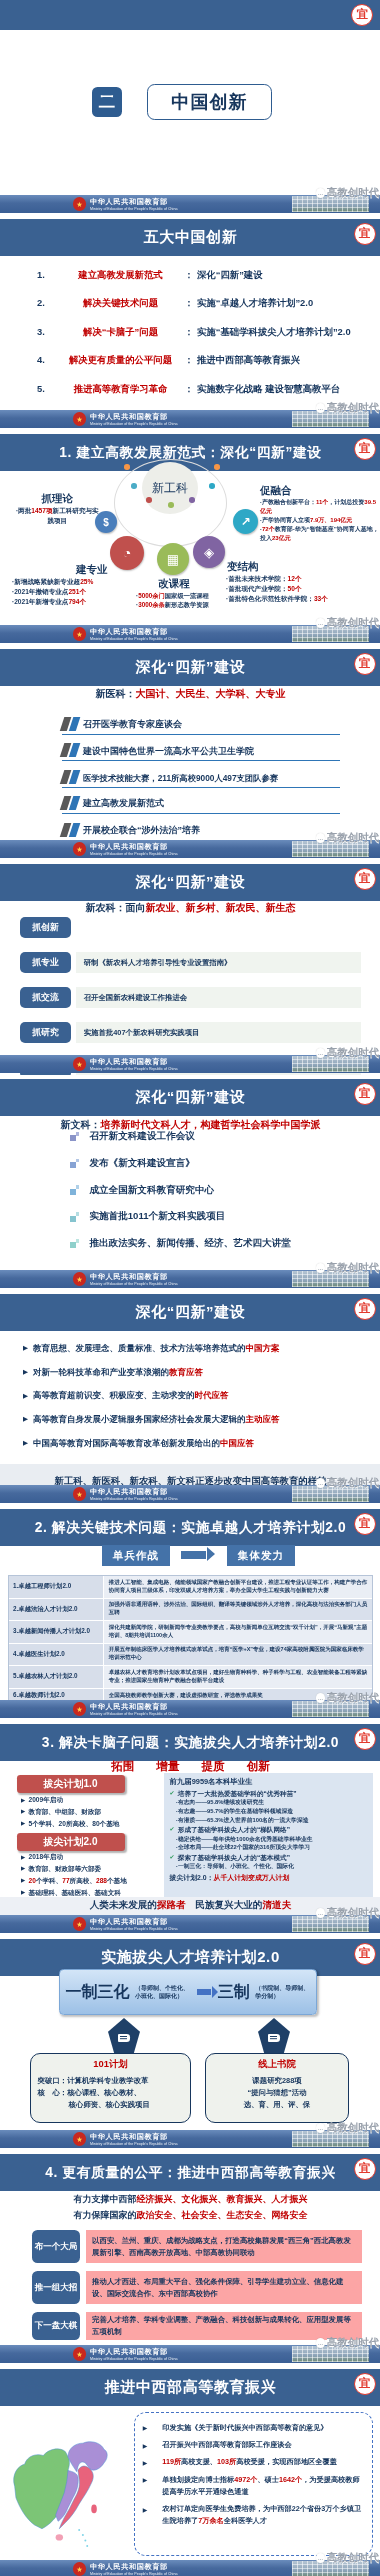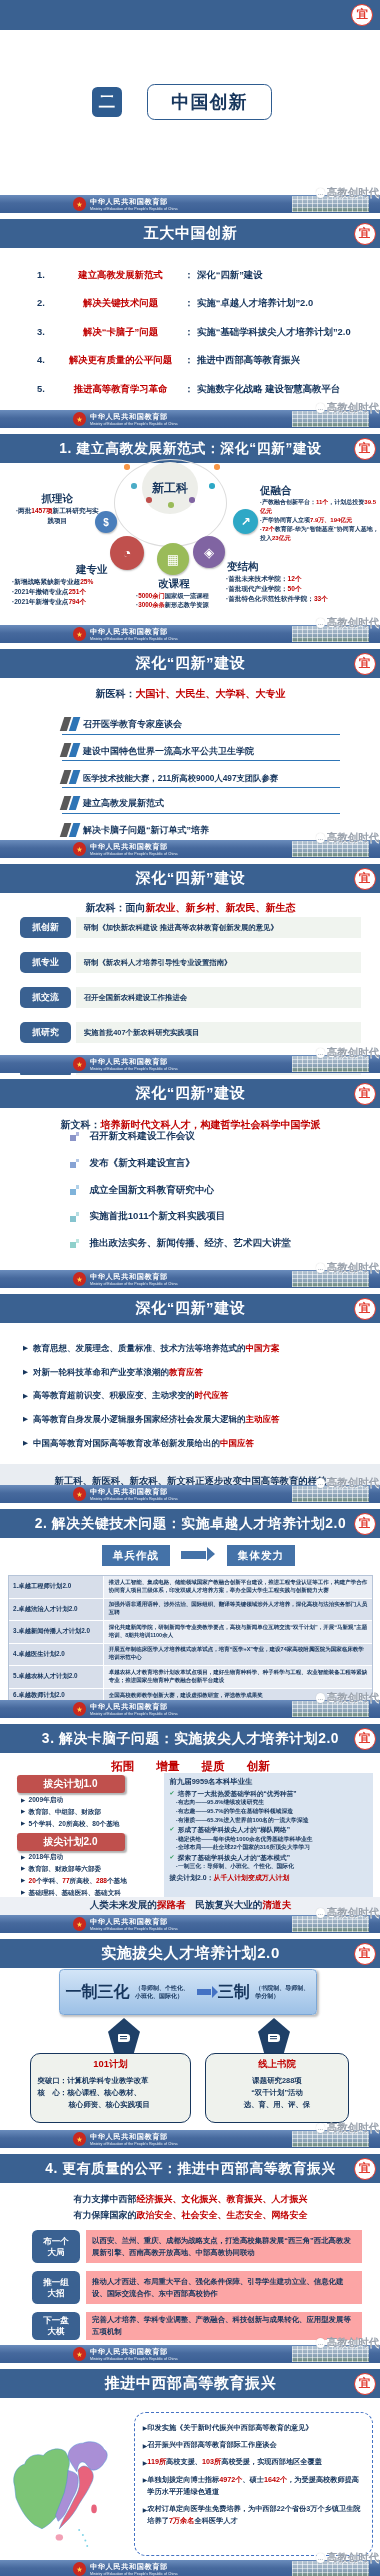--- a/index.html
+++ b/index.html
@@ -2,21 +2,21 @@
 <html style="font-size:8.8px"><head>
 <meta charset="utf-8">
 <style>
 *{margin:0;padding:0;box-sizing:border-box}
 body{width:381px;font-family:"Liberation Sans","DejaVu Sans",sans-serif;background:#fff;color:#17365D}
 .page{width:381px}
 .slide{position:relative;width:381px;height:215px;overflow:hidden;background:#fff}
 .slide.last{height:215px}
 .abs{position:absolute}
 
-.hdr{position:absolute;left:0;right:0;top:4.4px;height:29px;background:#3A6191;display:flex;align-items:center;justify-content:center}
+.hdr{position:absolute;left:0;right:0;top:4.4px;height:37px;background:#3A6191;display:flex;align-items:center;justify-content:center}
 .hdr-title{color:#fff;font-weight:bold;font-size:15px;letter-spacing:0.6px}
 .hdr-title.sm{font-size:13.8px}
 .moe-logo{position:absolute;right:5.5px;top:3.3px;width:22px;height:22px;border-radius:50%;background:#fff;border:1.7px solid #E23A2E;display:flex;align-items:center;justify-content:center}
 .moe-glyph{color:#E23A2E;font-size:11.6px;font-weight:bold}
 
 .mfoot{position:absolute;left:0;right:0;bottom:1.7px;height:18.7px;background:linear-gradient(180deg,#6A8CBC 0%,#46699D 45%,#3A5E94 100%)}
 .mf-emblem{position:absolute;left:73px;top:2.8px;width:13.2px;height:13.2px;border-radius:50%;background:#C8281E;color:#FFD34D;font-size:7.2px;display:flex;align-items:center;justify-content:center}
 .mf-text{position:absolute;left:90px;top:2.2px;color:#fff}
 .mf-cn{font-size:7.2px;font-weight:bold;letter-spacing:0.6px}
 .mf-en{font-size:3.6px;margin-top:0.6px;opacity:.92}
@@ -31,21 +31,21 @@
 .cover-title{position:absolute;left:147px;top:84px;width:125px;height:36px;border:1.1px solid #2E5C90;border-radius:7.7px;display:flex;align-items:center;justify-content:center;font-size:18px;font-weight:bold;color:#17365D;letter-spacing:1.1px}
 
 .five-list{position:absolute;left:37px;top:54px;right:11px}
 .five-item{display:flex;align-items:baseline;margin-bottom:15.4px;font-weight:bold;font-size:9.4px}
 .five-num{width:23px;color:#17365D}
 .five-prob{width:121px;text-align:center;color:#C00000}
 .five-sep{color:#17365D;margin:0 3.3px}
 .five-sol{color:#17365D}
 
 .arc{position:absolute;left:114px;top:29px;width:113px;height:88px;border:0.8px solid #DCDCDC;border-radius:50%}
-.center-circ{position:absolute;left:142px;top:32px;width:56px;height:52px;border-radius:50%;background:#EDEEE9;display:flex;align-items:center;justify-content:center;font-size:12px;font-weight:bold;color:#17365D}
+.center-circ{position:absolute;left:142px;top:32px;width:56px;height:52px;border-radius:50%;background:#EDEEE9;display:flex;align-items:center;justify-content:center;font-size:12px;font-weight:normal;color:#17365D}
 .dot{position:absolute;width:5.5px;height:5.5px;border-radius:50%}
 .node-title{font-size:10.5px;font-weight:bold;color:#17365D}
 .node-lines{font-size:6.6px;font-weight:bold;line-height:1.5;color:#17365D}
 .icon-circle{position:absolute;border-radius:50%;color:#fff;display:flex;align-items:center;justify-content:center;font-weight:bold;box-shadow:0.6px 1.1px 1.7px rgba(0,0,0,.25)}
 
 .lead{position:absolute;top:42px;left:0;right:0;text-align:center;font-size:10px;font-weight:bold;color:#17365D}
 .xyk-list{position:absolute;left:62px;top:72px}
 .xyk-item{display:flex;align-items:flex-end;gap:5px;margin-bottom:8.3px;border-bottom:1.1px solid #2E75B6;padding-bottom:2.8px;font-size:9px;font-weight:bold;color:#17365D;width:278px}
 .sl1{display:inline-block;width:6.6px;height:14.3px;background:#595959;transform:skewX(-18deg);flex:none}
 .sl2{display:inline-block;width:7.2px;height:14.3px;background:#2E75B6;transform:skewX(-18deg);margin-left:-2.8px;flex:none}
@@ -98,25 +98,25 @@
 .book{position:relative;width:12px;height:8.3px;background:#fff;border-radius:1.1px 3.3px 3.3px 1.1px;margin-top:4.4px}
 .book::after{content:"";position:absolute;left:2.2px;top:2.2px;width:6.6px;height:1.1px;background:#1F4068;box-shadow:0 2.2px 0 #1F4068}
 .bj2-box{position:absolute;top:118px;height:70px;background:#EFF2ED;border:1.7px solid #17365D;border-radius:10px;padding:4.4px 6.6px}
 .bj2-title{text-align:center;color:#C00000;font-size:9.4px;font-weight:bold;margin-bottom:3.3px}
 .bj2-line{font-size:7.4px;font-weight:bold;color:#17365D;line-height:1.62}
 .bj2-line.ind{padding-left:31px}
 .bj2-box.ctr .bj2-line{text-align:center}
 
 .lead2{position:absolute;left:0;right:0;text-align:center;font-size:9px;font-weight:bold;color:#17365D}
 .zxb-row{position:absolute;left:32px;right:18.7px;display:flex}
-.zxb-label{width:48px;background:#3A6191;border-radius:5.5px;color:#fff;font-size:8.5px;font-weight:bold;display:flex;flex-direction:column;align-items:center;justify-content:center;line-height:1.25;flex:none;margin-right:5.5px}
+.zxb-label{width:48px;background:#3A6191;border-radius:5.5px;color:#fff;font-size:8.5px;font-weight:bold;display:flex;align-items:center;justify-content:center;line-height:1.25;flex:none;margin-right:5.5px}
 .zxb-text{flex:1;background:#fca5a5;padding:4.4px 6.6px;font-size:7.4px;font-weight:bold;color:#17365D;line-height:1.55;display:flex;align-items:center}
 
 .zxb2-box{position:absolute;left:134px;top:47px;width:239px;height:144px;border:1.1px dashed #4472C4;border-radius:12px;padding:8.8px 6.6px 4.4px 7.7px}
-.zxb2-item{display:flex;gap:0;font-size:7.2px;font-weight:bold;color:#17365D;line-height:1.7;margin-bottom:5px}
+.zxb2-item{display:flex;gap:15px;font-size:7.2px;font-weight:bold;color:#17365D;line-height:1.7;margin-bottom:5px}
 .zxb2-item .tri{font-size:6px;padding-top:1.7px;flex:none}
 .china-map{position:absolute;left:5.5px;top:70px;width:124px;height:118px}
 </style>
 </head>
 <body>
 
 <div class="page">
 
   <section class="slide">
     <div class="topbar">
@@ -285,21 +285,21 @@
           <span style="font-size:8.3px">医学技术技能大赛，211所高校9000人497支团队参赛</span>
         </div>
       <div class="xyk-item">
           <span class="sl1"></span>
           <span class="sl2"></span>
           <span>建立高教发展新范式</span>
         </div>
       <div class="xyk-item">
           <span class="sl1"></span>
           <span class="sl2"></span>
-          <span>解决卡脑子问题“新订单式”培养</span>
+          <span>开展校企联合“涉外法治”培养</span>
         </div>
     </div>
     <div class="mfoot">
   <div class="mf-emblem">★</div>
   <div class="mf-text">
     <div class="mf-cn">中华人民共和国教育部</div>
     <div class="mf-en">Ministry of Education of the People's Republic of China</div>
   </div>
   <div class="mf-building"></div>
   <div class="mf-watermark">
@@ -313,21 +313,20 @@
     <div class="hdr">
       <span class="hdr-title">深化“四新”建设</span>
       <span class="moe-logo">
           <span class="moe-glyph">宜</span>
         </span>
     </div>
     <div class="lead" style="top:41px"><span>新农科：面向</span><span class="seg-red">新农业、新乡村、新农民、新生态</span></div>
     <div class="xnk-rows">
       <div class="xnk-row">
           <div class="xnk-label">抓创新</div>
-          <div class="xnk-text">研制《加快新农科建设 推进高等农林教育创新发展的意见》</div>
         </div>
       <div class="xnk-row">
           <div class="xnk-label">抓专业</div>
           <div class="xnk-text">研制《新农科人才培养引导性专业设置指南》</div>
         </div>
       <div class="xnk-row">
           <div class="xnk-label">抓交流</div>
           <div class="xnk-text">召开全国新农科建设工作推进会</div>
         </div>
       <div class="xnk-row">
@@ -602,21 +601,21 @@
       </div>
     <div class="bj2-box" style="left:30px;width:161px">
       <div class="bj2-title">101计划</div>
       <div class="bj2-line">突破口：计算机学科专业教学改革</div>
       <div class="bj2-line">核　心：核心课程、核心教材、</div>
       <div class="bj2-line ind">核心师资、核心实践项目</div>
     </div>
     <div class="bj2-box ctr" style="left:205px;width:144px">
       <div class="bj2-title">线上书院</div>
       <div class="bj2-line">课题研究288项</div>
-      <div class="bj2-line">“双千计划”活动</div>
+      <div class="bj2-line">“提问与猜想”活动</div>
       <div class="bj2-line">选、育、用、评、保</div>
     </div>
     <div class="mfoot">
   <div class="mf-emblem">★</div>
   <div class="mf-text">
     <div class="mf-cn">中华人民共和国教育部</div>
     <div class="mf-en">Ministry of Education of the People's Republic of China</div>
   </div>
   <div class="mf-building"></div>
   <div class="mf-watermark">

